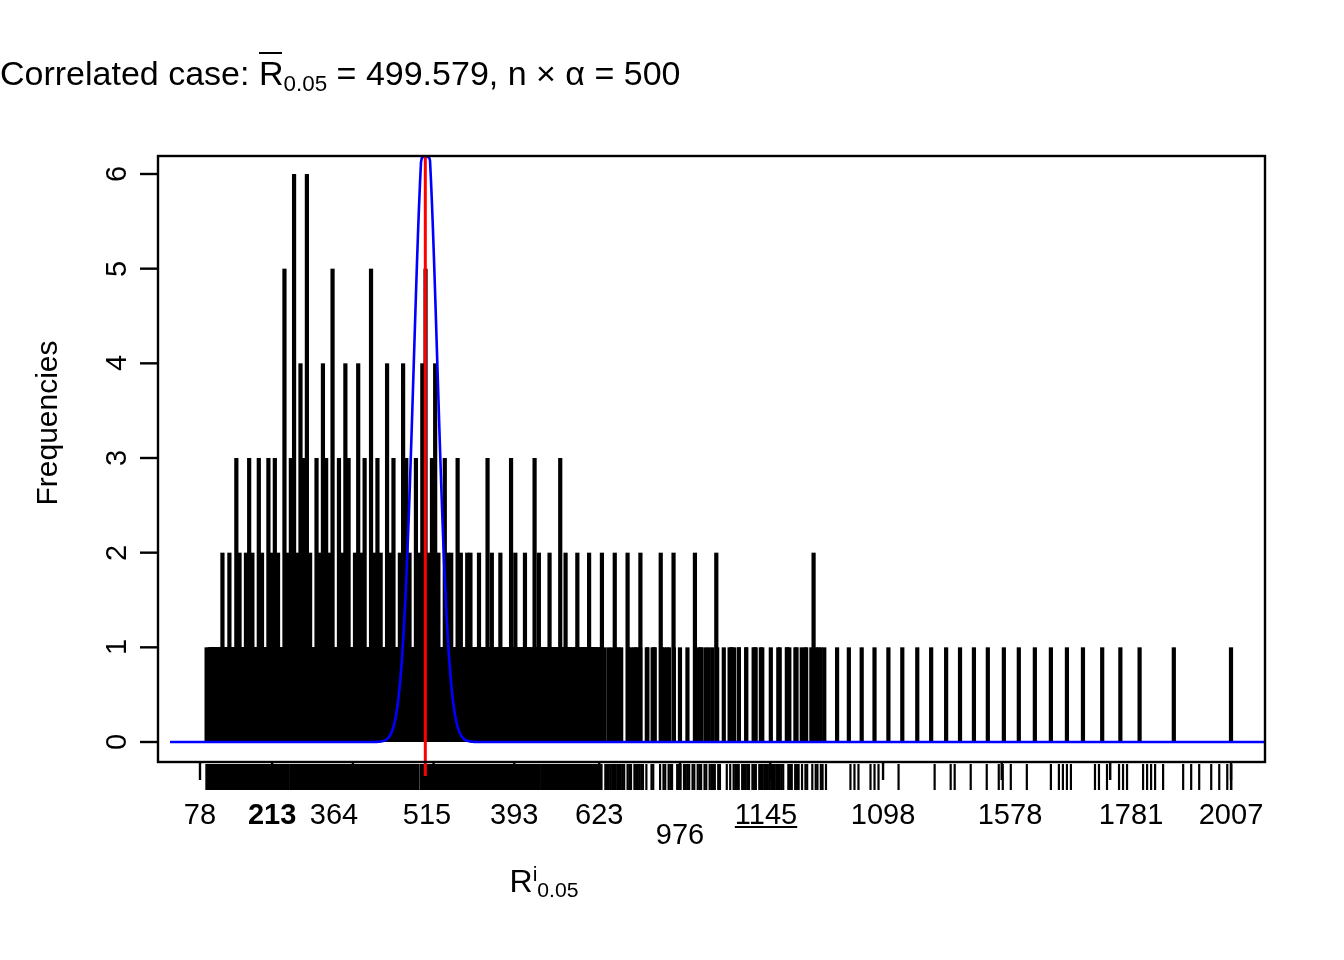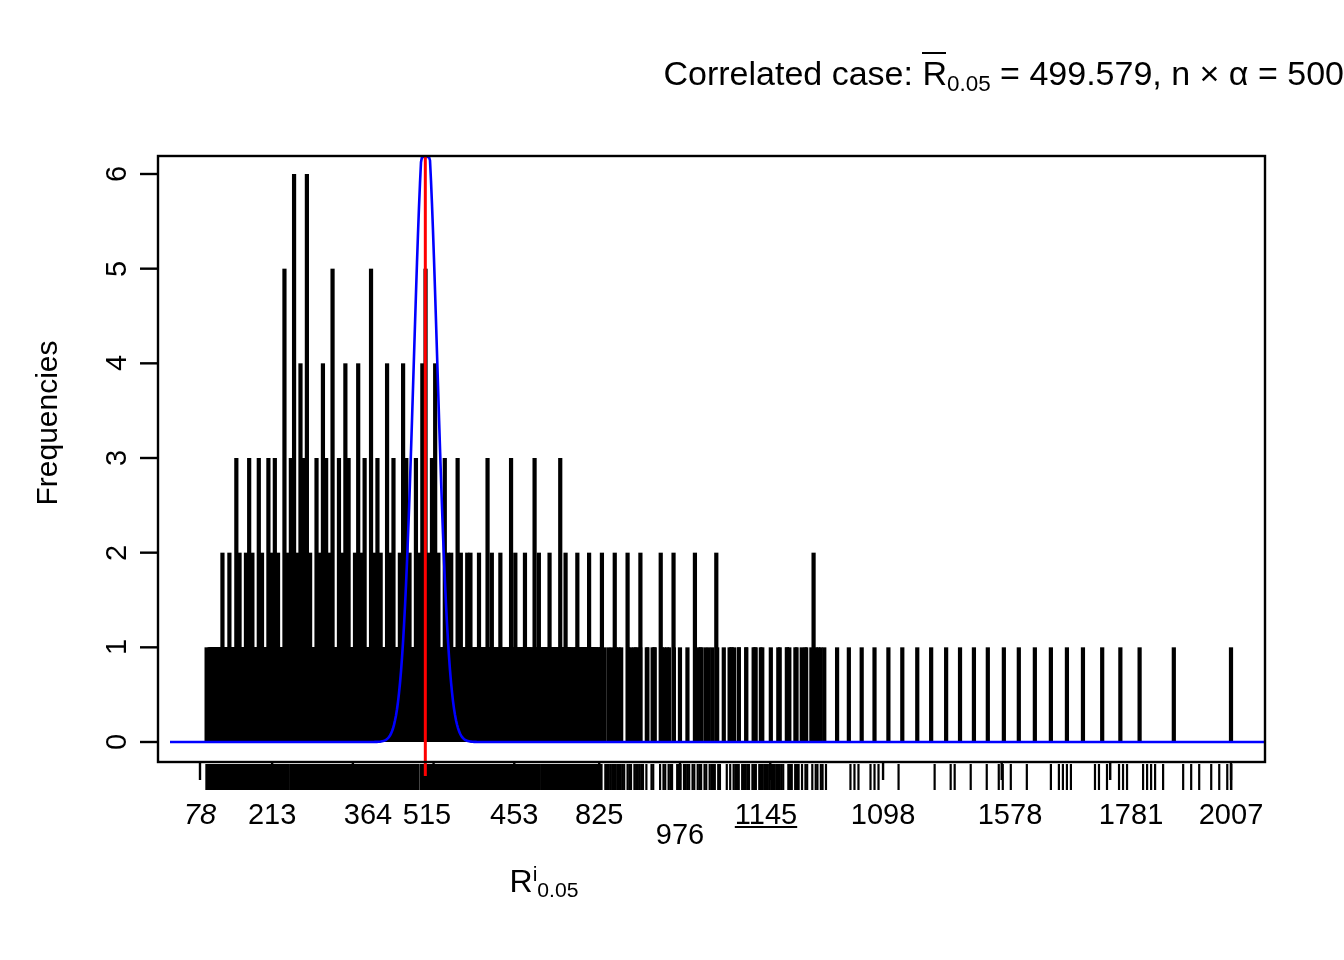--- a/index.html
+++ b/index.html
@@ -18,21 +18,21 @@
     position: relative;
     width: 1344px;
     height: 960px;
     background: #ffffff;
   }
   #plot-title {
     position: absolute;
     left: 0;
     top: 54px;
     width: 1344px;
-    text-align: right;
+    text-align: left;
     font-size: 34px;
     font-family: "Liberation Sans", sans-serif;
     color: #000000;
     white-space: nowrap;
   }
   .ttl-over {
     position: relative;
     display: inline-block;
   }
   .ttl-over::before {
@@ -1465,26 +1465,26 @@
         <line x1="140" x2="158" y1="647.33" y2="647.33" stroke="#000" stroke-width="2.4"></line>
         <line x1="140" x2="158" y1="552.67" y2="552.67" stroke="#000" stroke-width="2.4"></line>
         <line x1="140" x2="158" y1="458.00" y2="458.00" stroke="#000" stroke-width="2.4"></line>
         <line x1="140" x2="158" y1="363.33" y2="363.33" stroke="#000" stroke-width="2.4"></line>
         <line x1="140" x2="158" y1="268.67" y2="268.67" stroke="#000" stroke-width="2.4"></line>
         <line x1="140" x2="158" y1="174.00" y2="174.00" stroke="#000" stroke-width="2.4"></line>
       </g>
   </svg>
 
   <div id="xtick-labels">
-      <div class="xt-label" style="left: 200px; font-style: italic;">78</div>
-      <div class="xt-label" style="left: 272.2px;">213</div>
-      <div class="xt-label" style="left: 368px;">364</div>
+      <div class="xt-label" style="left: 200px;">78</div>
+      <div class="xt-label" style="left: 272.2px; font-weight: bold;">213</div>
+      <div class="xt-label" style="left: 334px;">364</div>
       <div class="xt-label" style="left: 427px;">515</div>
-      <div class="xt-label" style="left: 514.3px;">453</div>
-      <div class="xt-label" style="left: 599.3px;">825</div>
+      <div class="xt-label" style="left: 514.3px;">393</div>
+      <div class="xt-label" style="left: 599.3px;">623</div>
       <div class="xt-label" style="left: 680px; margin-top: 20px;">976</div>
       <div class="xt-label" style="left: 766px; text-decoration: underline;">1145</div>
       <div class="xt-label" style="left: 883.1px;">1098</div>
       <div class="xt-label" style="left: 1010px;">1578</div>
       <div class="xt-label" style="left: 1131px;">1781</div>
       <div class="xt-label" style="left: 1231px;">2007</div>
     </div>
   <div id="ytick-labels">
       <div class="yt-label" style="top: 742px;">0</div>
       <div class="yt-label" style="top: 647.3px;">1</div>

